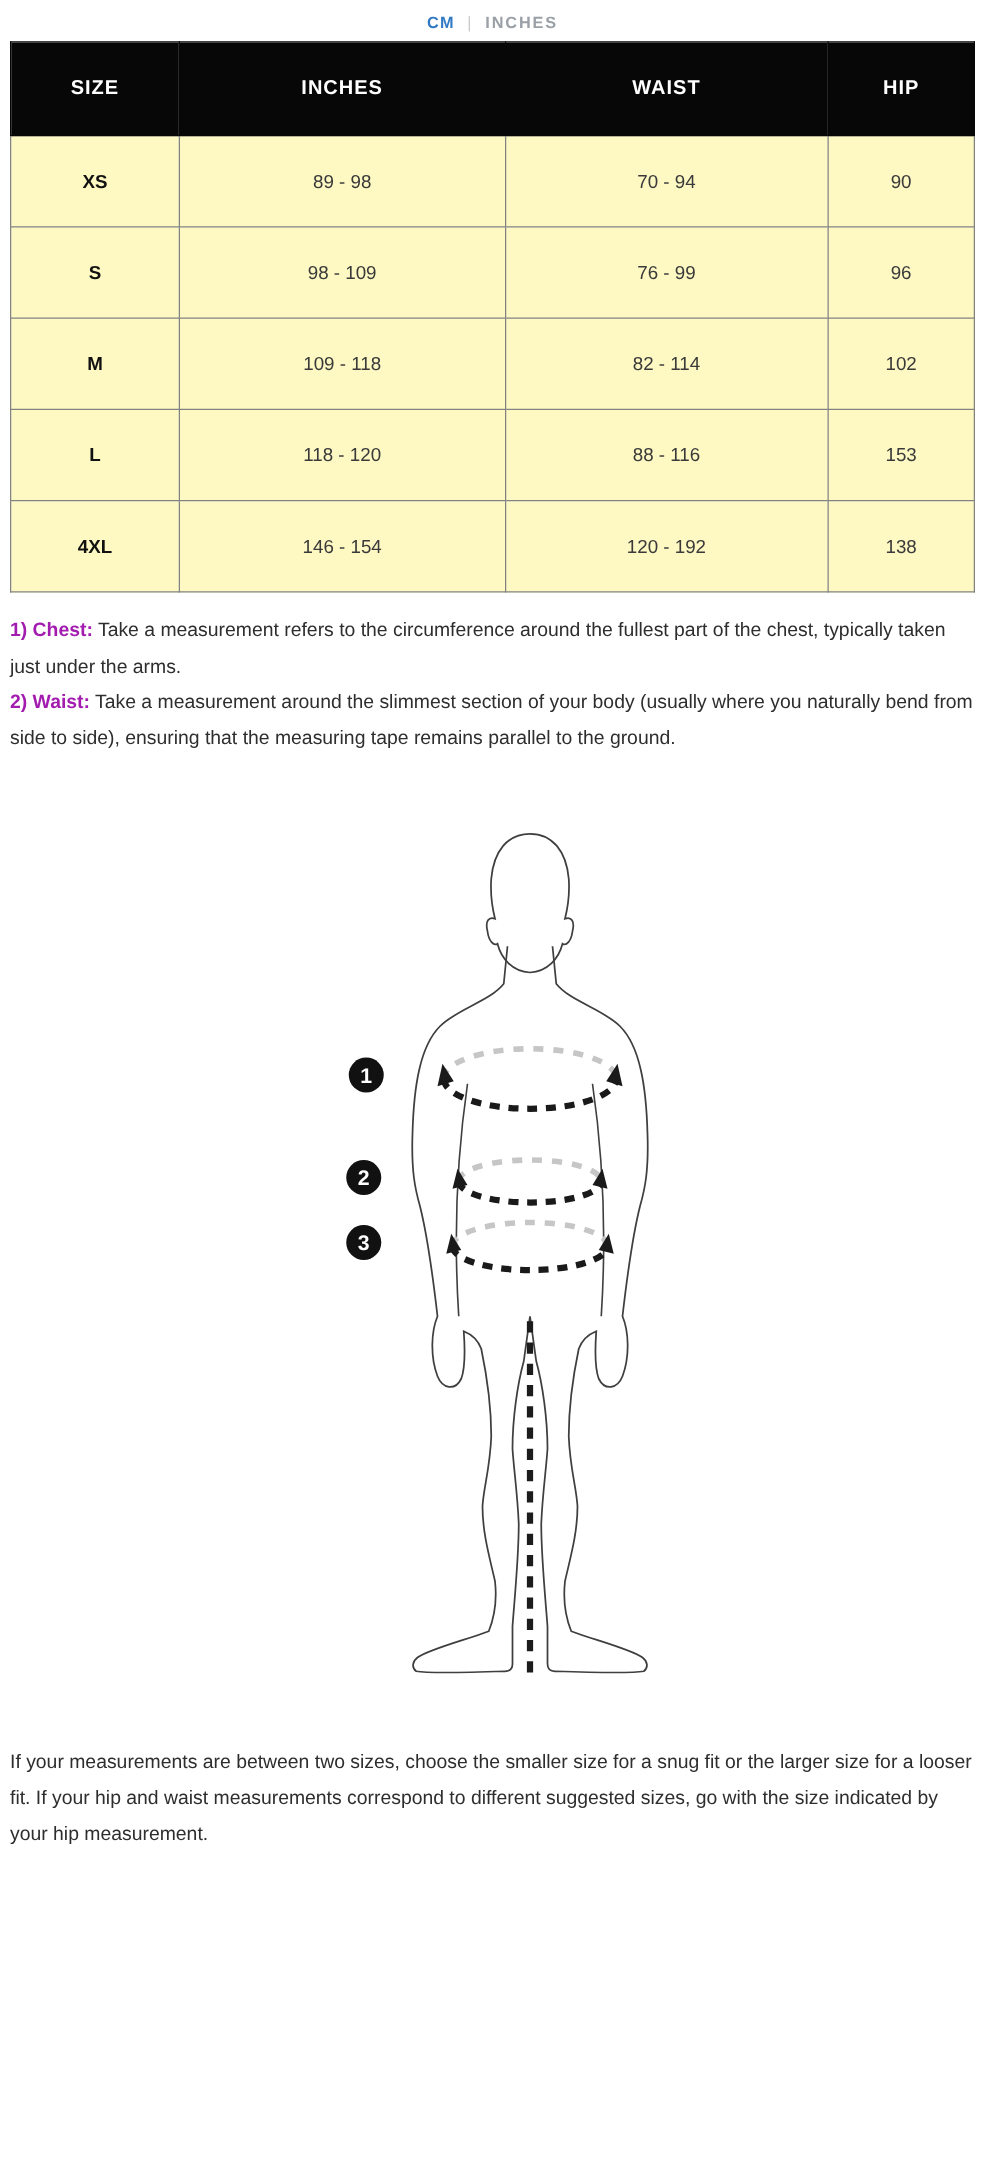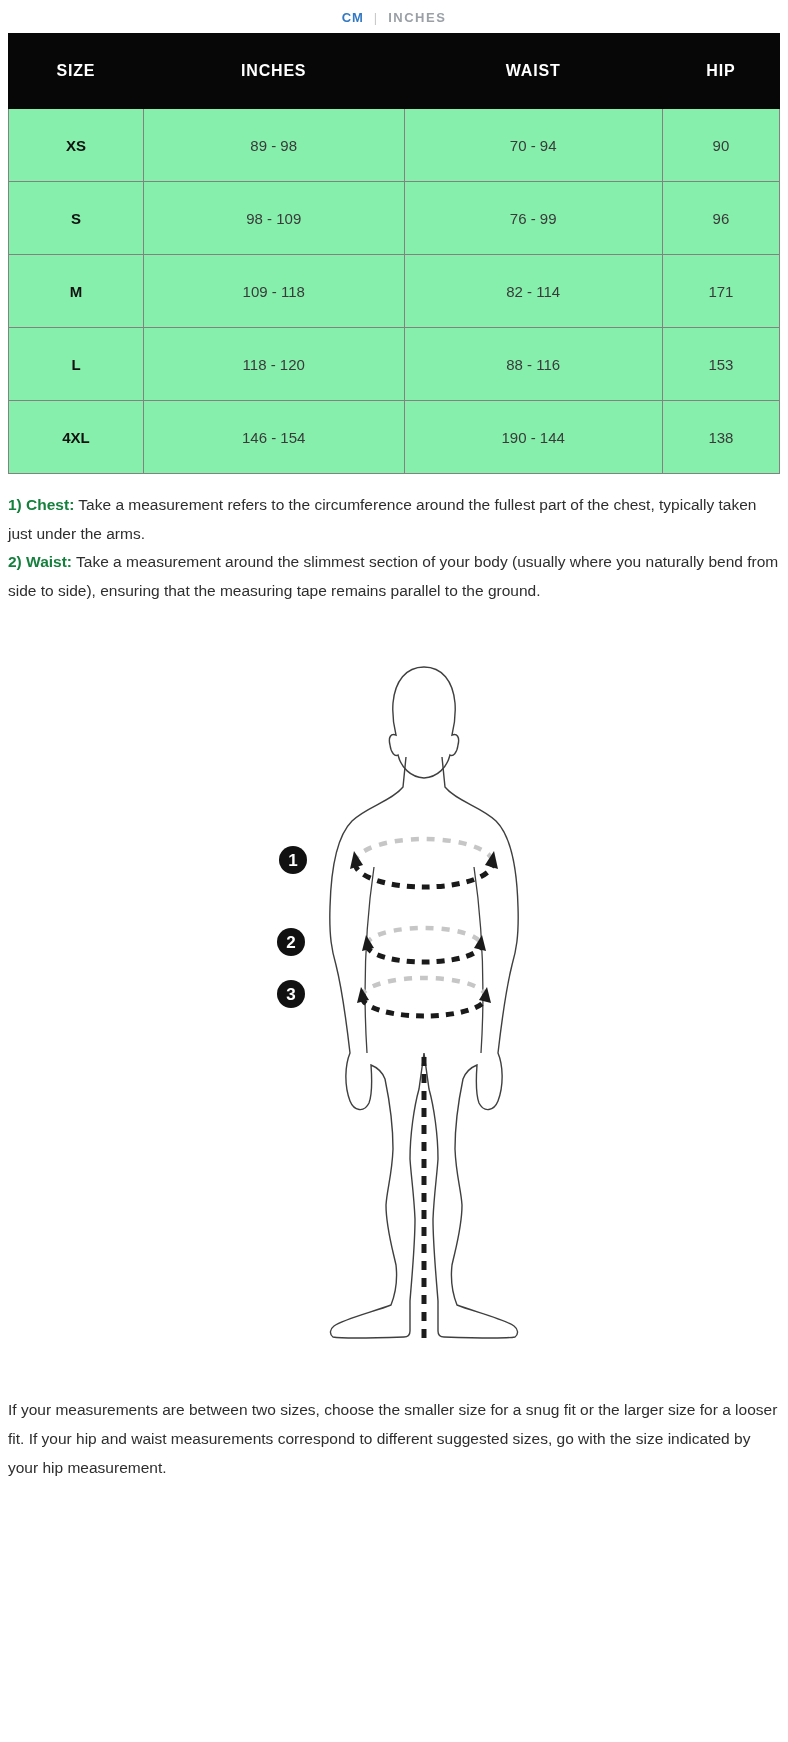--- a/index.html
+++ b/index.html
@@ -34,28 +34,28 @@
   table.size-table col.c-hip   { width: 15.2%; }
   table.size-table th {
     background: #070707; color: #ffffff;
     height: 75px; font-size: 16px; font-weight: bold;
     letter-spacing: 0.8px; text-align: center;
     border: 1px solid #070707;
   }
   table.size-table td {
     height: 73px; text-align: center; vertical-align: middle;
     border: 1px solid #828282; font-size: 15px; color: #3a3a3a;
-    background: #86efac;
+    background: #fef9c3;
   }
   table.size-table td.size-cell { font-weight: bold; color: #111111; font-size: 15px; }
 
   
   .instructions { margin-top: 17px; font-size: 15.5px; line-height: 28.6px; color: #2e2e2e; }
   .instructions p { margin: 0; }
-  .instructions strong { color: #15803d; margin-top: 48px; }
+  .instructions strong { color: #a21caf; margin-top: 48px; }
 
   
   .diagram-wrap { margin-top: 50px; height: 700px; position: relative; }
   .diagram-wrap svg { position: absolute; left: 196px; top: 0; }
 
   
   .footer-note { margin-top: 40px; font-size: 15.5px; line-height: 29px; color: #2e2e2e; padding-bottom: 14px; }
 </style>
 </head>
 <body>
@@ -93,32 +93,32 @@
       <tr>
         <td class="size-cell">S</td>
         <td>98 - 109</td>
         <td>76 - 99</td>
         <td>96</td>
       </tr>
       <tr>
         <td class="size-cell">M</td>
         <td>109 - 118</td>
         <td>82 - 114</td>
-        <td>171</td>
+        <td>102</td>
       </tr>
       <tr>
         <td class="size-cell">L</td>
         <td>118 - 120</td>
         <td>88 - 116</td>
         <td>153</td>
       </tr>
       <tr>
         <td class="size-cell">4XL</td>
         <td>146 - 154</td>
-        <td>190 - 144</td>
+        <td>120 - 192</td>
         <td>138</td>
       </tr>
     </tbody>
   </table>
 
   <div class="instructions">
     <p><strong>1) Chest:</strong><span> Take a measurement refers to the circumference around the fullest part of the chest, typically taken just under the arms.</span></p>
     <p><strong>2) Waist:</strong><span> Take a measurement around the slimmest section of your body (usually where you naturally bend from side to side), ensuring that the measuring tape remains parallel to the ground.</span></p>
   </div>
 

